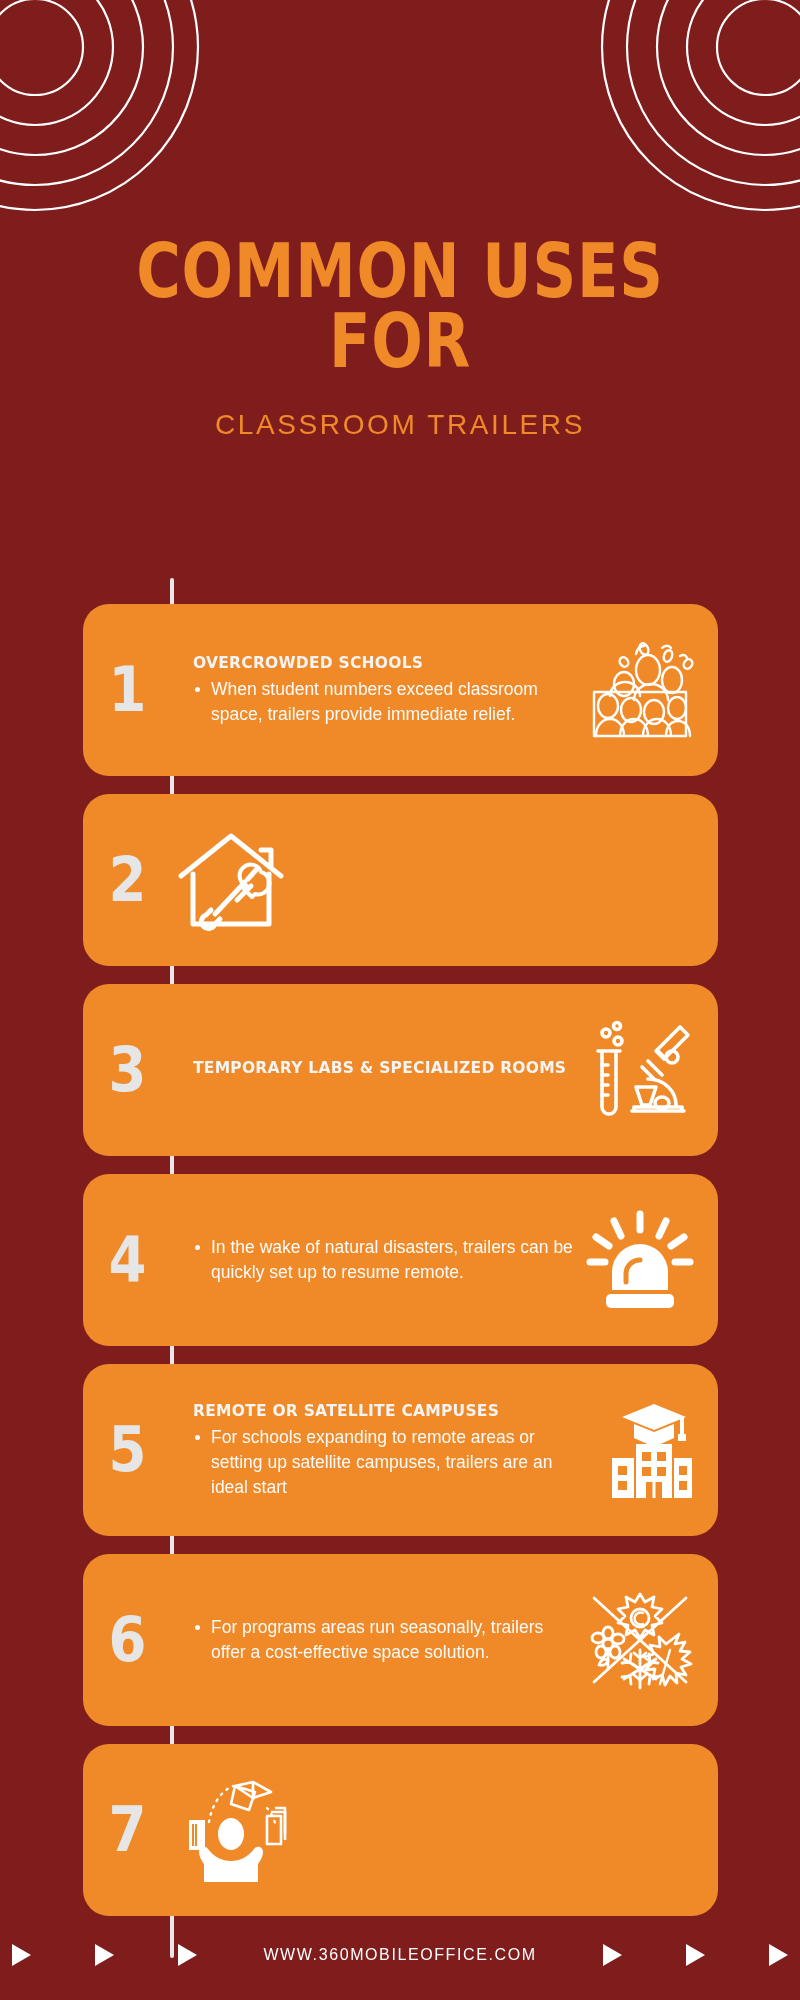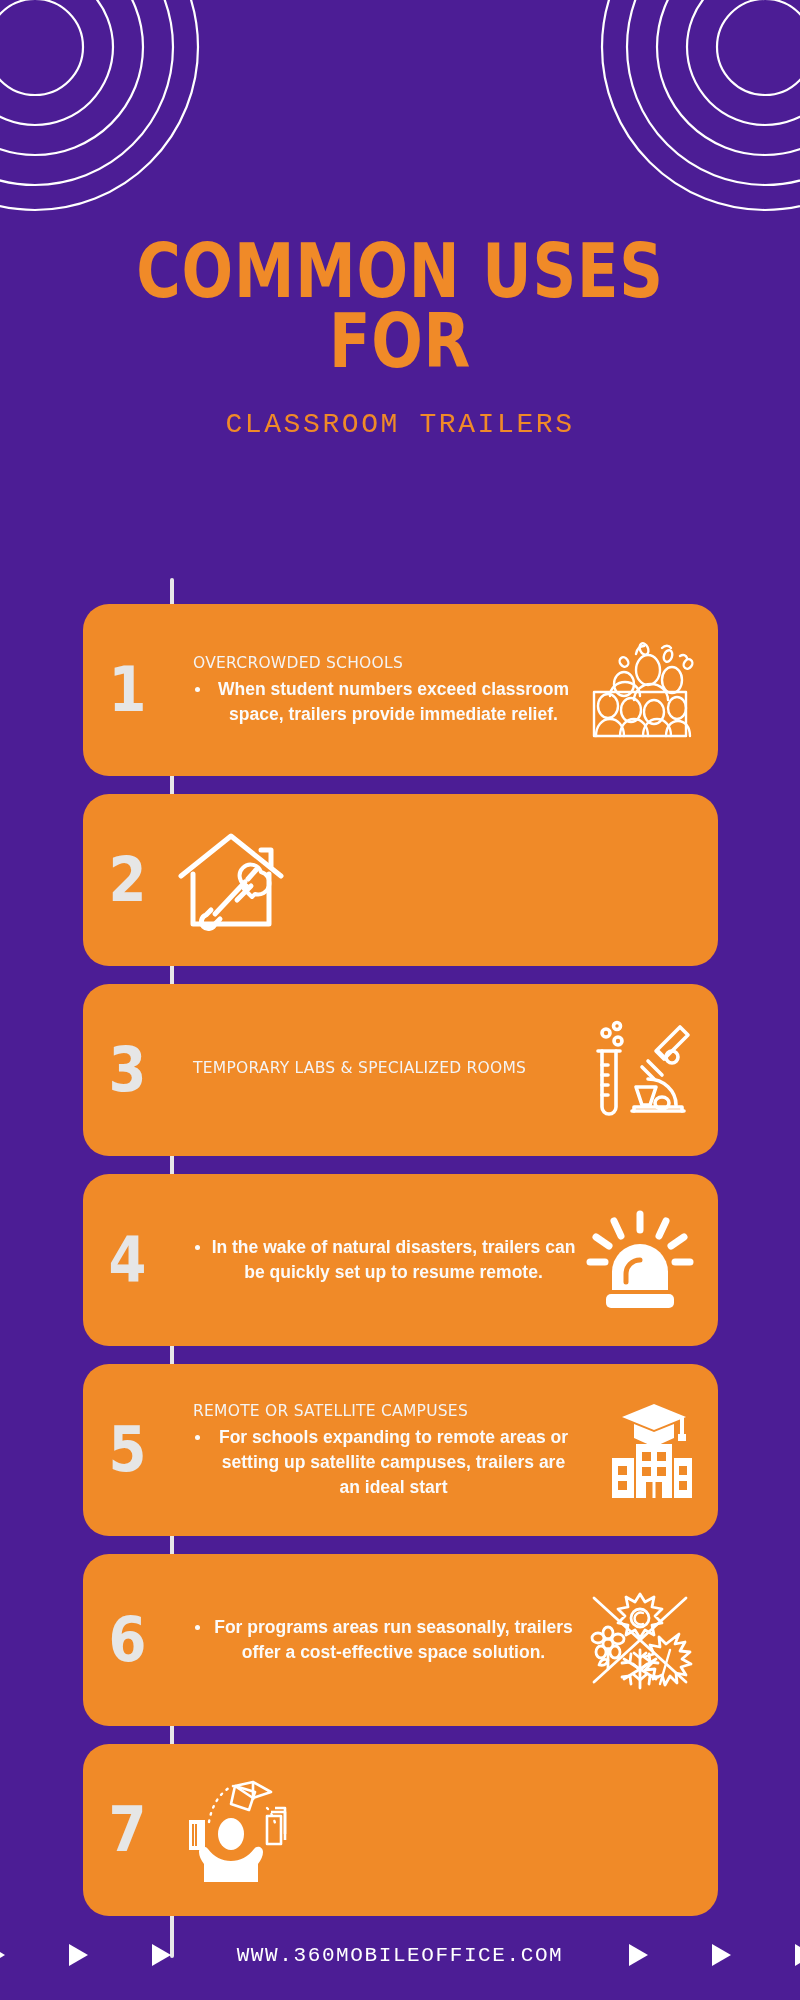--- a/index.html
+++ b/index.html
@@ -12,21 +12,21 @@
     height: 2000px;
     position: relative;
     overflow: hidden;
     font-family: "Liberation Sans", sans-serif;
     -webkit-font-smoothing: antialiased;
   }
 
   .page {
     position: absolute;
     inset: 0;
-    background: #4c1d95;
+    background: #7f1d1d;
     overflow: hidden;
   }
 
   
   .arcs {
     position: absolute;
     pointer-events: none;
   }
   .arcs.left  { top: -118px; left: -130px; }
   .arcs.right { top: -118px; right: -130px; }
@@ -46,21 +46,21 @@
     line-height: 0.95;
     letter-spacing: 1px;
     transform: scaleX(0.82);
     transform-origin: center;
     margin: 0;
     text-transform: uppercase;
   }
   .title .line2 { display: block; }
   .subtitle {
     color: #F08A28;
-    font-family: Liberation Mono, monospace;
+    font-family: Liberation Sans, sans-serif;
     font-weight: 400;
     font-size: 28px;
     letter-spacing: 2.6px;
     margin: 32px 0 0 0;
     text-transform: uppercase;
   }
 
   
   .timeline {
     position: absolute;
@@ -102,37 +102,36 @@
     transform: scaleX(0.88);
   }
   .card-body {
     flex: 1 1 auto;
     padding: 0 4px 0 22px;
     min-width: 0;
   }
   .card-heading {
     color: #F4F4F4;
     font-family: "DejaVu Sans", sans-serif;
-    font-weight: 400;
+    font-weight: 700;
     font-size: 15.5px;
     line-height: 1.38;
     letter-spacing: 0.25px;
     text-transform: uppercase;
     margin: 0 0 3px 0;
   }
   .card-text {
     position: relative;
     color: #FBFBFB;
     font-family: "Liberation Sans", sans-serif;
-    font-weight: 700;
+    font-weight: 400;
     font-size: 17.5px;
     line-height: 1.42;
     padding-left: 18px;
     margin: 0;
-    text-align: center;
   }
   .card-text::before {
     content: "";
     position: absolute;
     left: 2px;
     top: 10px;
     width: 5px;
     height: 5px;
     border-radius: 50%;
     background: #FBFBFB;
@@ -167,22 +166,22 @@
   .footer-arrows.right { margin-left: 34px; }
   .arrow {
     width: 0; height: 0;
     border-top: 11px solid transparent;
     border-bottom: 11px solid transparent;
     border-left: 19px solid #FFFFFF;
     margin: 0 32px;
   }
   .footer-url {
     color: #FFFFFF;
-    font-family: Liberation Mono, monospace;
-    font-size: 21px;
+    font-family: Liberation Sans, sans-serif;
+    font-size: 16px;
     letter-spacing: 1.6px;
     white-space: nowrap;
   }
 </style>
 </head>
 <body>
 
 <div class="page">
 
   <svg class="arcs left" width="330" height="330" viewBox="0 0 330 330" fill="none">

